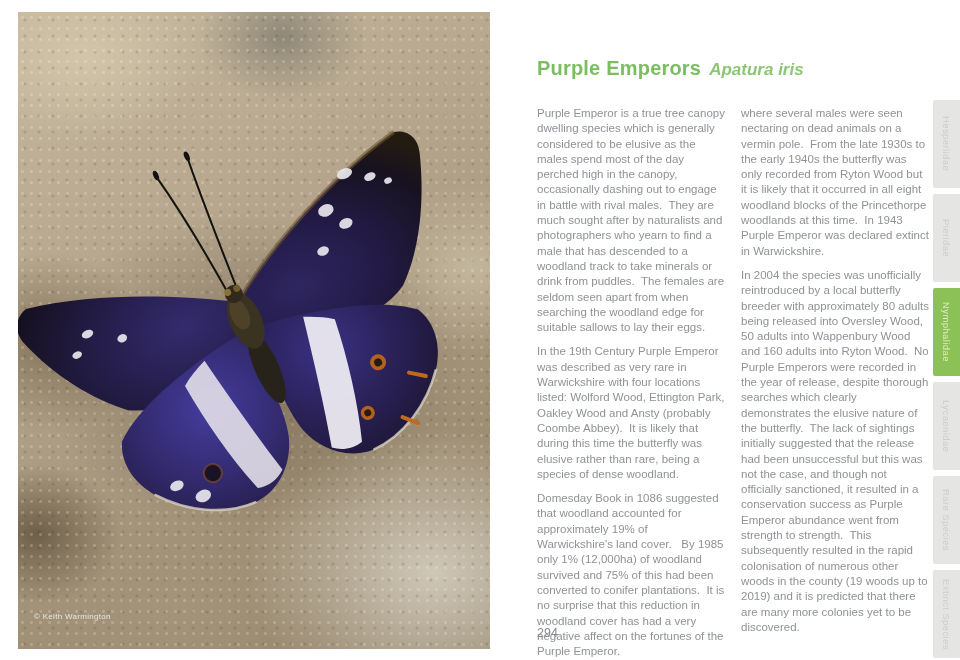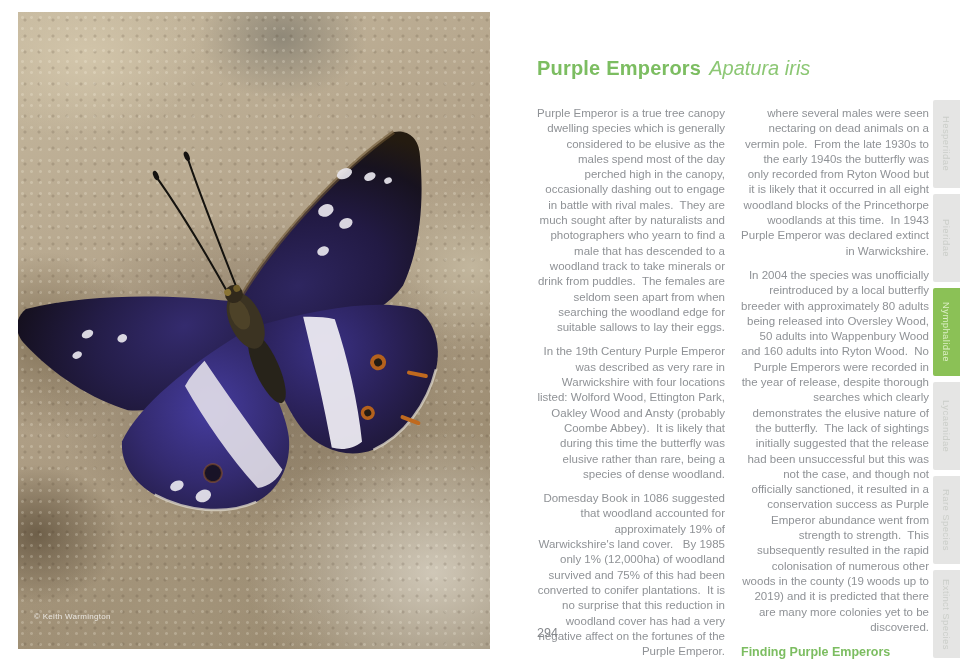--- a/index.html
+++ b/index.html
@@ -24,27 +24,27 @@
     background-size:9px 11px, 14px 16px, auto, auto, auto, auto, auto, auto, auto, auto, auto;
   }
   .photo svg{position:absolute;left:0;top:0;width:472px;height:637px;display:block;}
   .ant{stroke:#15130f;stroke-width:2;fill:none;}
   .credit{position:absolute;left:16px;bottom:28px;font-size:8px;letter-spacing:.3px;
           color:rgba(255,255,255,0.78);font-style:normal;}
 
   
   .title{position:absolute;left:537px;top:57px;white-space:nowrap;}
   .title .common{font-size:20px;font-weight:bold;color:#7cbd61;letter-spacing:.2px;}
-  .title .sci{font-size:20px;font-style:italic;font-weight:normal;color:#8cc774;margin-left:8px;}
+  .title .sci{font-size:17px;font-style:italic;font-weight:bold;color:#8cc774;margin-left:8px;}
 
   .columns{position:absolute;left:537px;top:106px;width:392px;display:flex;}
   .col{width:188px;}
   .col + .col{margin-left:16px;}
   .col p{margin:0 0 9px 0;font-size:11.5px;line-height:15.3px;color:#8f9296;
-         white-space:pre-wrap;text-align:right;}
+         white-space:pre-wrap;}
   .col h3{margin:4px 0 2px 0;font-size:12.5px;line-height:16px;font-weight:bold;color:#7cbd61;}
 
   .pagenum{position:absolute;left:537px;top:626px;width:392px;
            font-size:12.5px;color:#85888c;}
 
   
   .tabs{position:absolute;right:0;top:100px;width:27px;display:flex;flex-direction:column;}
   .tab{width:27px;height:88px;margin-bottom:6px;background:#e5e5e4;border-radius:2px 0 0 2px;
        display:flex;align-items:center;justify-content:center;
        writing-mode:vertical-rl;font-size:9.5px;letter-spacing:.4px;color:#cbcec9;
@@ -148,21 +148,20 @@
   <div class="columns">
     <div class="col">
       <p>Purple Emperor is a true tree canopy dwelling species which is generally considered to be elusive as the males spend most of the day perched high in the canopy, occasionally dashing out to engage in battle with rival males.  They are much sought after by naturalists and photographers who yearn to find a male that has descended to a woodland track to take minerals or drink from puddles.  The females are seldom seen apart from when searching the woodland edge for suitable sallows to lay their eggs.</p>
       <p>In the 19th Century Purple Emperor was described as very rare in Warwickshire with four locations listed: Wolford Wood, Ettington Park, Oakley Wood and Ansty (probably Coombe Abbey).  It is likely that during this time the butterfly was elusive rather than rare, being a species of dense woodland.</p>
       <p>Domesday Book in 1086 suggested that woodland accounted for approximately 19% of Warwickshire's land cover.   By 1985 only 1% (12,000ha) of woodland survived and 75% of this had been converted to conifer plantations.  It is no surprise that this reduction in woodland cover has had a very negative affect on the fortunes of the Purple Emperor.</p>
 
     </div>
     <div class="col">
       <p>where several males were seen nectaring on dead animals on a vermin pole.  From the late 1930s to the early 1940s the butterfly was only recorded from Ryton Wood but it is likely that it occurred in all eight woodland blocks of the Princethorpe woodlands at this time.  In 1943 Purple Emperor was declared extinct in Warwickshire.</p>
       <p>In 2004 the species was unofficially reintroduced by a local butterfly breeder with approximately 80 adults being released into Oversley Wood, 50 adults into Wappenbury Wood and 160 adults into Ryton Wood.  No Purple Emperors were recorded in the year of release, despite thorough searches which clearly demonstrates the elusive nature of the butterfly.  The lack of sightings initially suggested that the release had been unsuccessful but this was not the case, and though not officially sanctioned, it resulted in a conservation success as Purple Emperor abundance went from strength to strength.  This subsequently resulted in the rapid colonisation of numerous other woods in the county (19 woods up to 2019) and it is predicted that there are many more colonies yet to be discovered.</p>
-      <h3>Finding Purple Emperors</h3>
 
     </div>
   </div>
 
   <div class="pagenum">294</div>
 
   <nav class="tabs">
     <div class="tab">Hesperiidae</div>
     <div class="tab">Pieridae</div>
     <div class="tab active">Nymphalidae</div>

